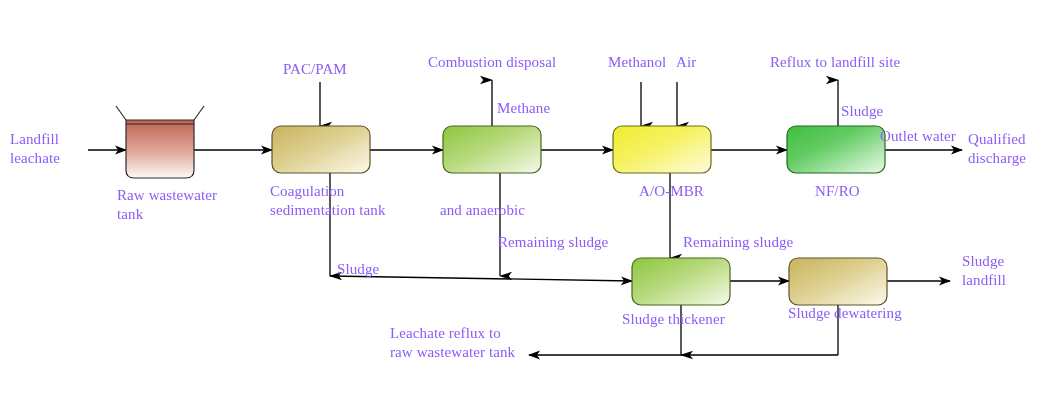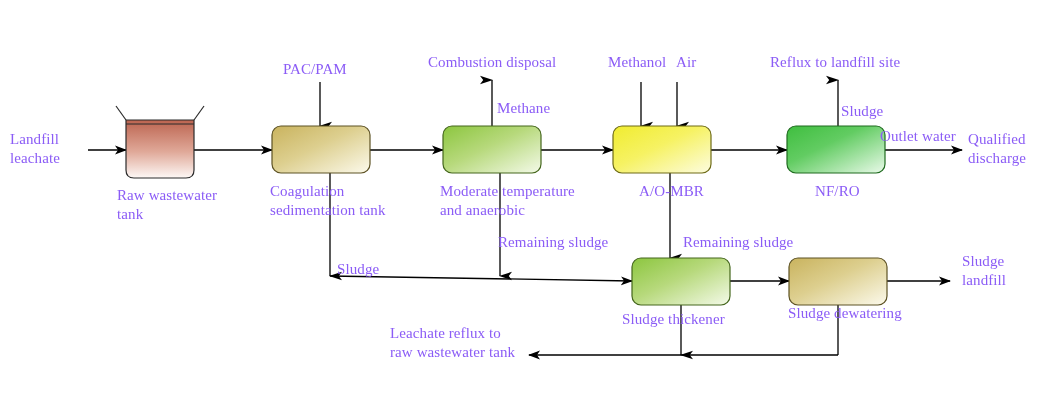--- a/index.html
+++ b/index.html
@@ -132,21 +132,20 @@
   <div class="lbl" style="left:117px; top:205px;">tank</div>
 
   <div class="lbl" style="left:283px; top:60px;">PAC/PAM</div>
 
   <div class="lbl" style="left:270px; top:182px;text-align:center;">Coagulation</div>
   <div class="lbl" style="left:428px; top:53px;">Combustion disposal</div>
 
   <div class="lbl" style="left:270px; top:201px;">sedimentation tank</div>
   <div class="lbl" style="left:497px; top:99px;">Methane</div>
 
-  <div class="lbl" style="left:440px; top:182px;">Moderate temperature</div>
   <div class="lbl" style="left:440px; top:201px;">and anaerobic</div>
 
   <div class="lbl" style="left:608px; top:53px;">Methanol</div>
   <div class="lbl" style="left:676px; top:53px;">Air</div>
 
   <div class="lbl" style="left:639px; top:182px;">A/O-MBR</div>
 
   <div class="lbl" style="left:770px; top:53px;">Reflux to landfill site</div>
   <div class="lbl" style="left:841px; top:102px;">Sludge</div>
 

